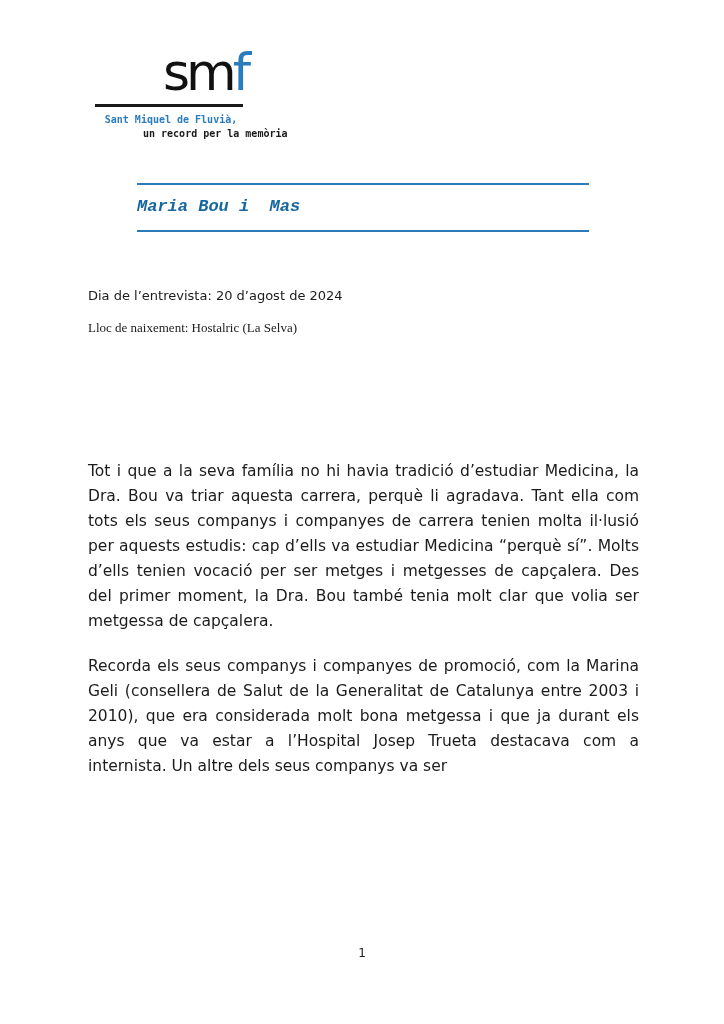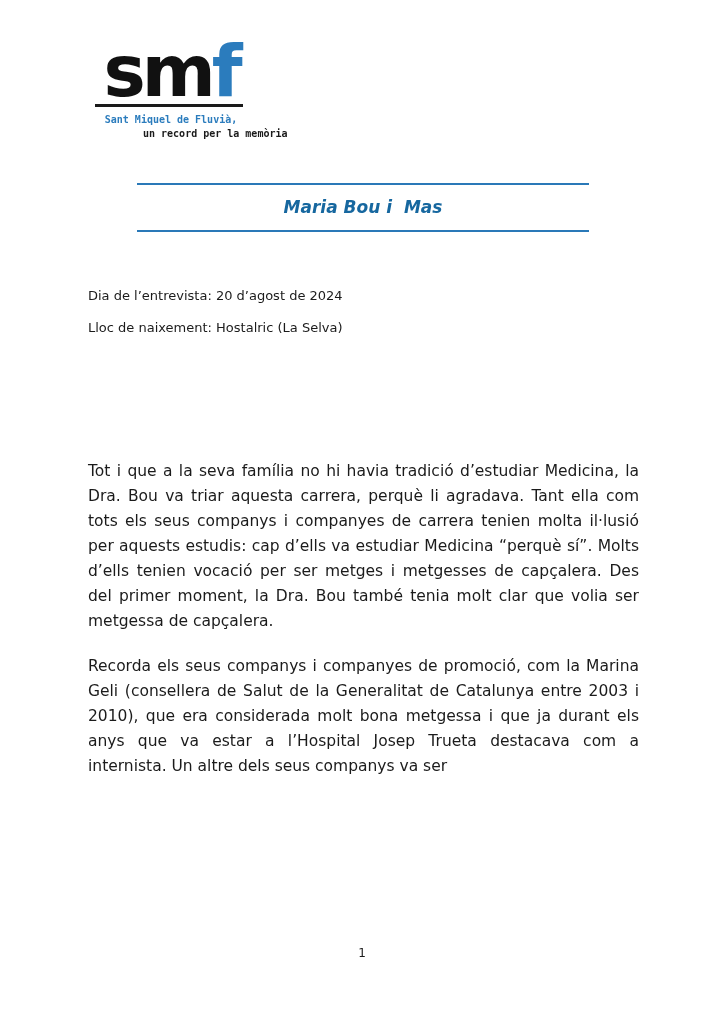--- a/index.html
+++ b/index.html
@@ -20,25 +20,25 @@
   
   .logo {
     position: absolute;
     left: 95px;
     top: 34px;
     width: 152px;
     text-align: center;
   }
   .logo-wordmark {
     display: block;
-    font-size: 71px;
+    font-size: 52px;
     line-height: 76px;
-    font-weight: bold;
+    font-weight: normal;
     letter-spacing: -4px;
-    text-align: center;
+    text-align: right;
     white-space: nowrap;
   }
   .logo-wordmark .wm-sm { color: #111111; }
   .logo-wordmark .wm-f  { color: #2b7cbd; }
   .logo-rule {
     height: 3px;
     background: #1a1a1a;
     width: 148px;
     margin-top: -6px;
   }
@@ -51,21 +51,21 @@
   }
   .logo-tag1 { color: #2b7cbd; margin-top: 6px; }
   .logo-tag2 { color: #1a1a1a; margin-left: 48px; }
 
   
   .title-block {
     position: absolute;
     left: 137px;
     top: 183px;
     width: 452px;
-    text-align: center;
+    font-family: Liberation Mono, monospace;
   }
   .title-rule {
     height: 2px;
     background: #2a79b8;
   }
   .doc-title {
     font-weight: bold;
     font-style: italic;
     font-size: 17px;
     line-height: 20px;
@@ -77,21 +77,21 @@
   
   .meta {
     position: absolute;
     left: 88px;
     top: 283px;
     width: 551px;
     font-size: 13px;
     line-height: 25px;
   }
   .meta-line2 { margin-top: 50px; }
-  .meta-line3 { margin-top: 7px; }
+  .meta-line3 { margin-top: 7px; font-family: Liberation Serif, serif; }
 
   
   .body-text {
     position: absolute;
     left: 88px;
     top: 459px;
     width: 551px;
     font-size: 15.5px;
     line-height: 25px;
     text-align: justify;

